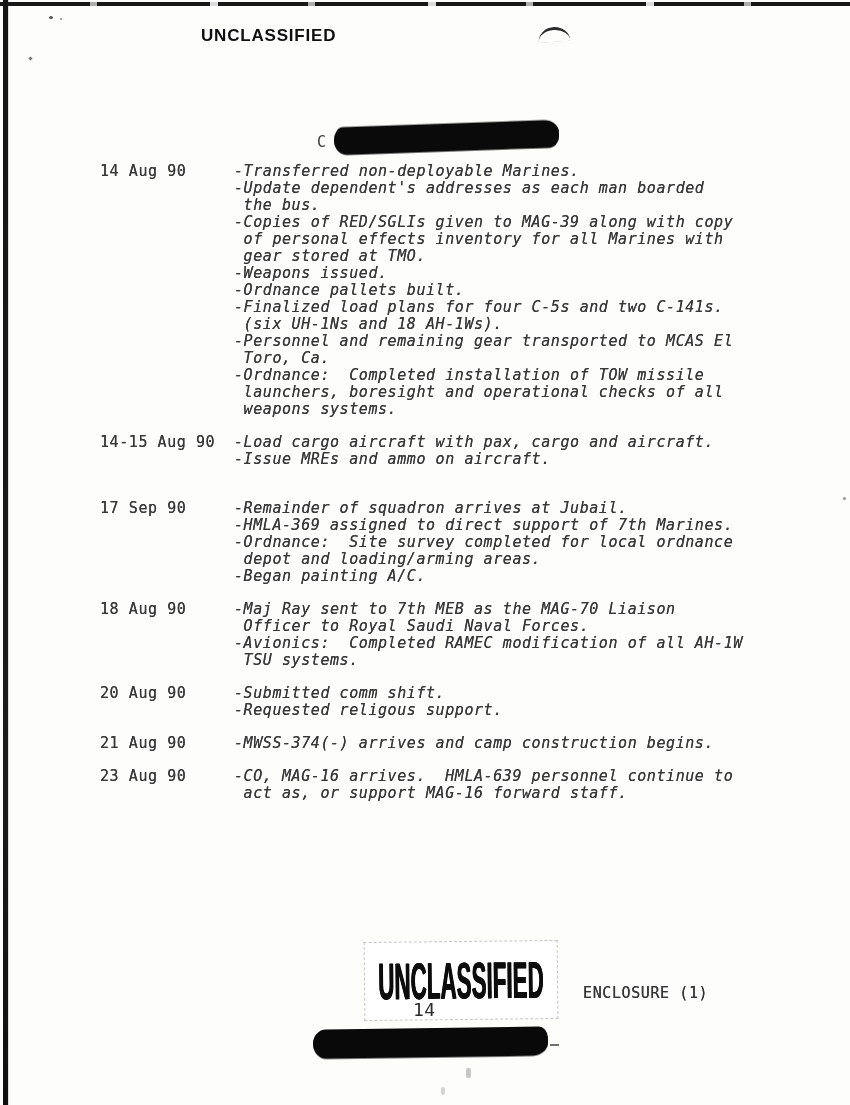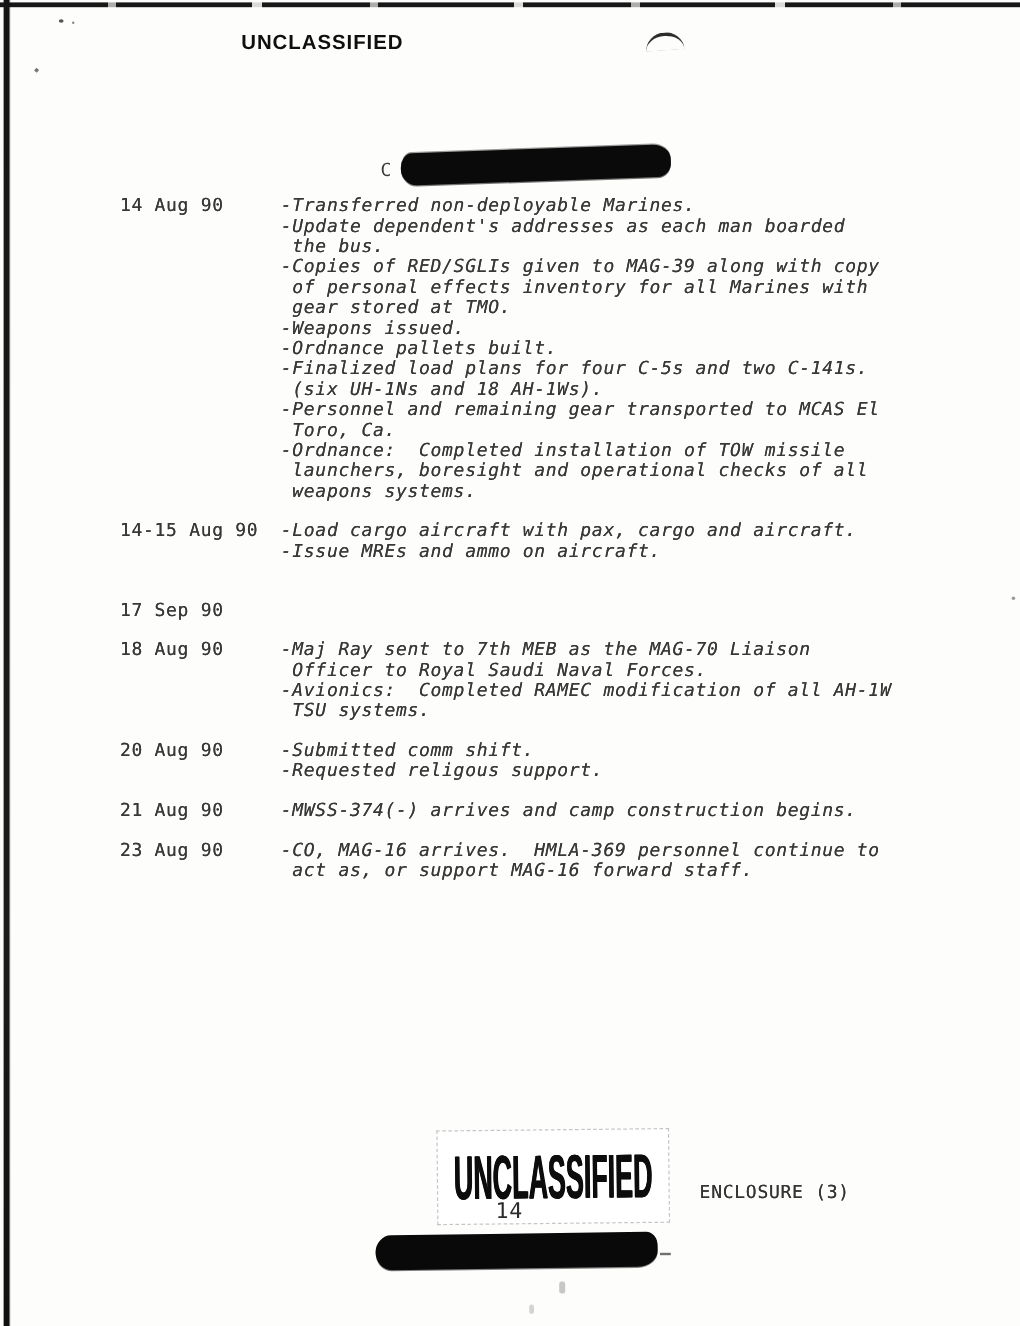--- a/index.html
+++ b/index.html
@@ -144,20 +144,25 @@
     <div class="entry-content">-Load cargo aircraft with pax, cargo and aircraft.
 -Issue MREs and ammo on aircraft.</div>
   </div>
 
 
   <div class="entry">
   </div>
 
   <div class="entry">
     <div class="entry-date">17 Sep 90</div>
+    <div class="entry-content">-Remainder of squadron arrives at Jubail.
+-HMLA-369 assigned to direct support of 7th Marines.
+-Ordnance:  Site survey completed for local ordnance
+ depot and loading/arming areas.
+-Began painting A/C.</div>
   </div>
 
   <div class="entry">
     <div class="entry-date">18 Aug 90</div>
     <div class="entry-content">-Maj Ray sent to 7th MEB as the MAG-70 Liaison
  Officer to Royal Saudi Naval Forces.
 -Avionics:  Completed RAMEC modification of all AH-1W
  TSU systems.</div>
   </div>
 
@@ -167,28 +172,28 @@
 -Requested religous support.</div>
   </div>
 
   <div class="entry">
     <div class="entry-date">21 Aug 90</div>
     <div class="entry-content">-MWSS-374(-) arrives and camp construction begins.</div>
   </div>
 
   <div class="entry">
     <div class="entry-date">23 Aug 90</div>
-    <div class="entry-content">-CO, MAG-16 arrives.  HMLA-369 personnel continue to
+    <div class="entry-content">-CO, MAG-16 arrives.  HMLA-639 personnel continue to
  act as, or support MAG-16 forward staff.</div>
   </div>
 
 </div>
 
 <div class="stamp-box">
   <span class="stamp-label">UNCLASSIFIED</span>
 </div>
 <div class="page-number">14</div>
-<div class="enclosure-label">ENCLOSURE (3)</div>
+<div class="enclosure-label">ENCLOSURE (1)</div>
 <div class="redaction-bar-bottom"></div>
 <div class="speck s4"></div>
 <div class="speck s5"></div>
 <div class="speck s6"></div>
 <div class="speck s7"></div>
 
 </body></html>

